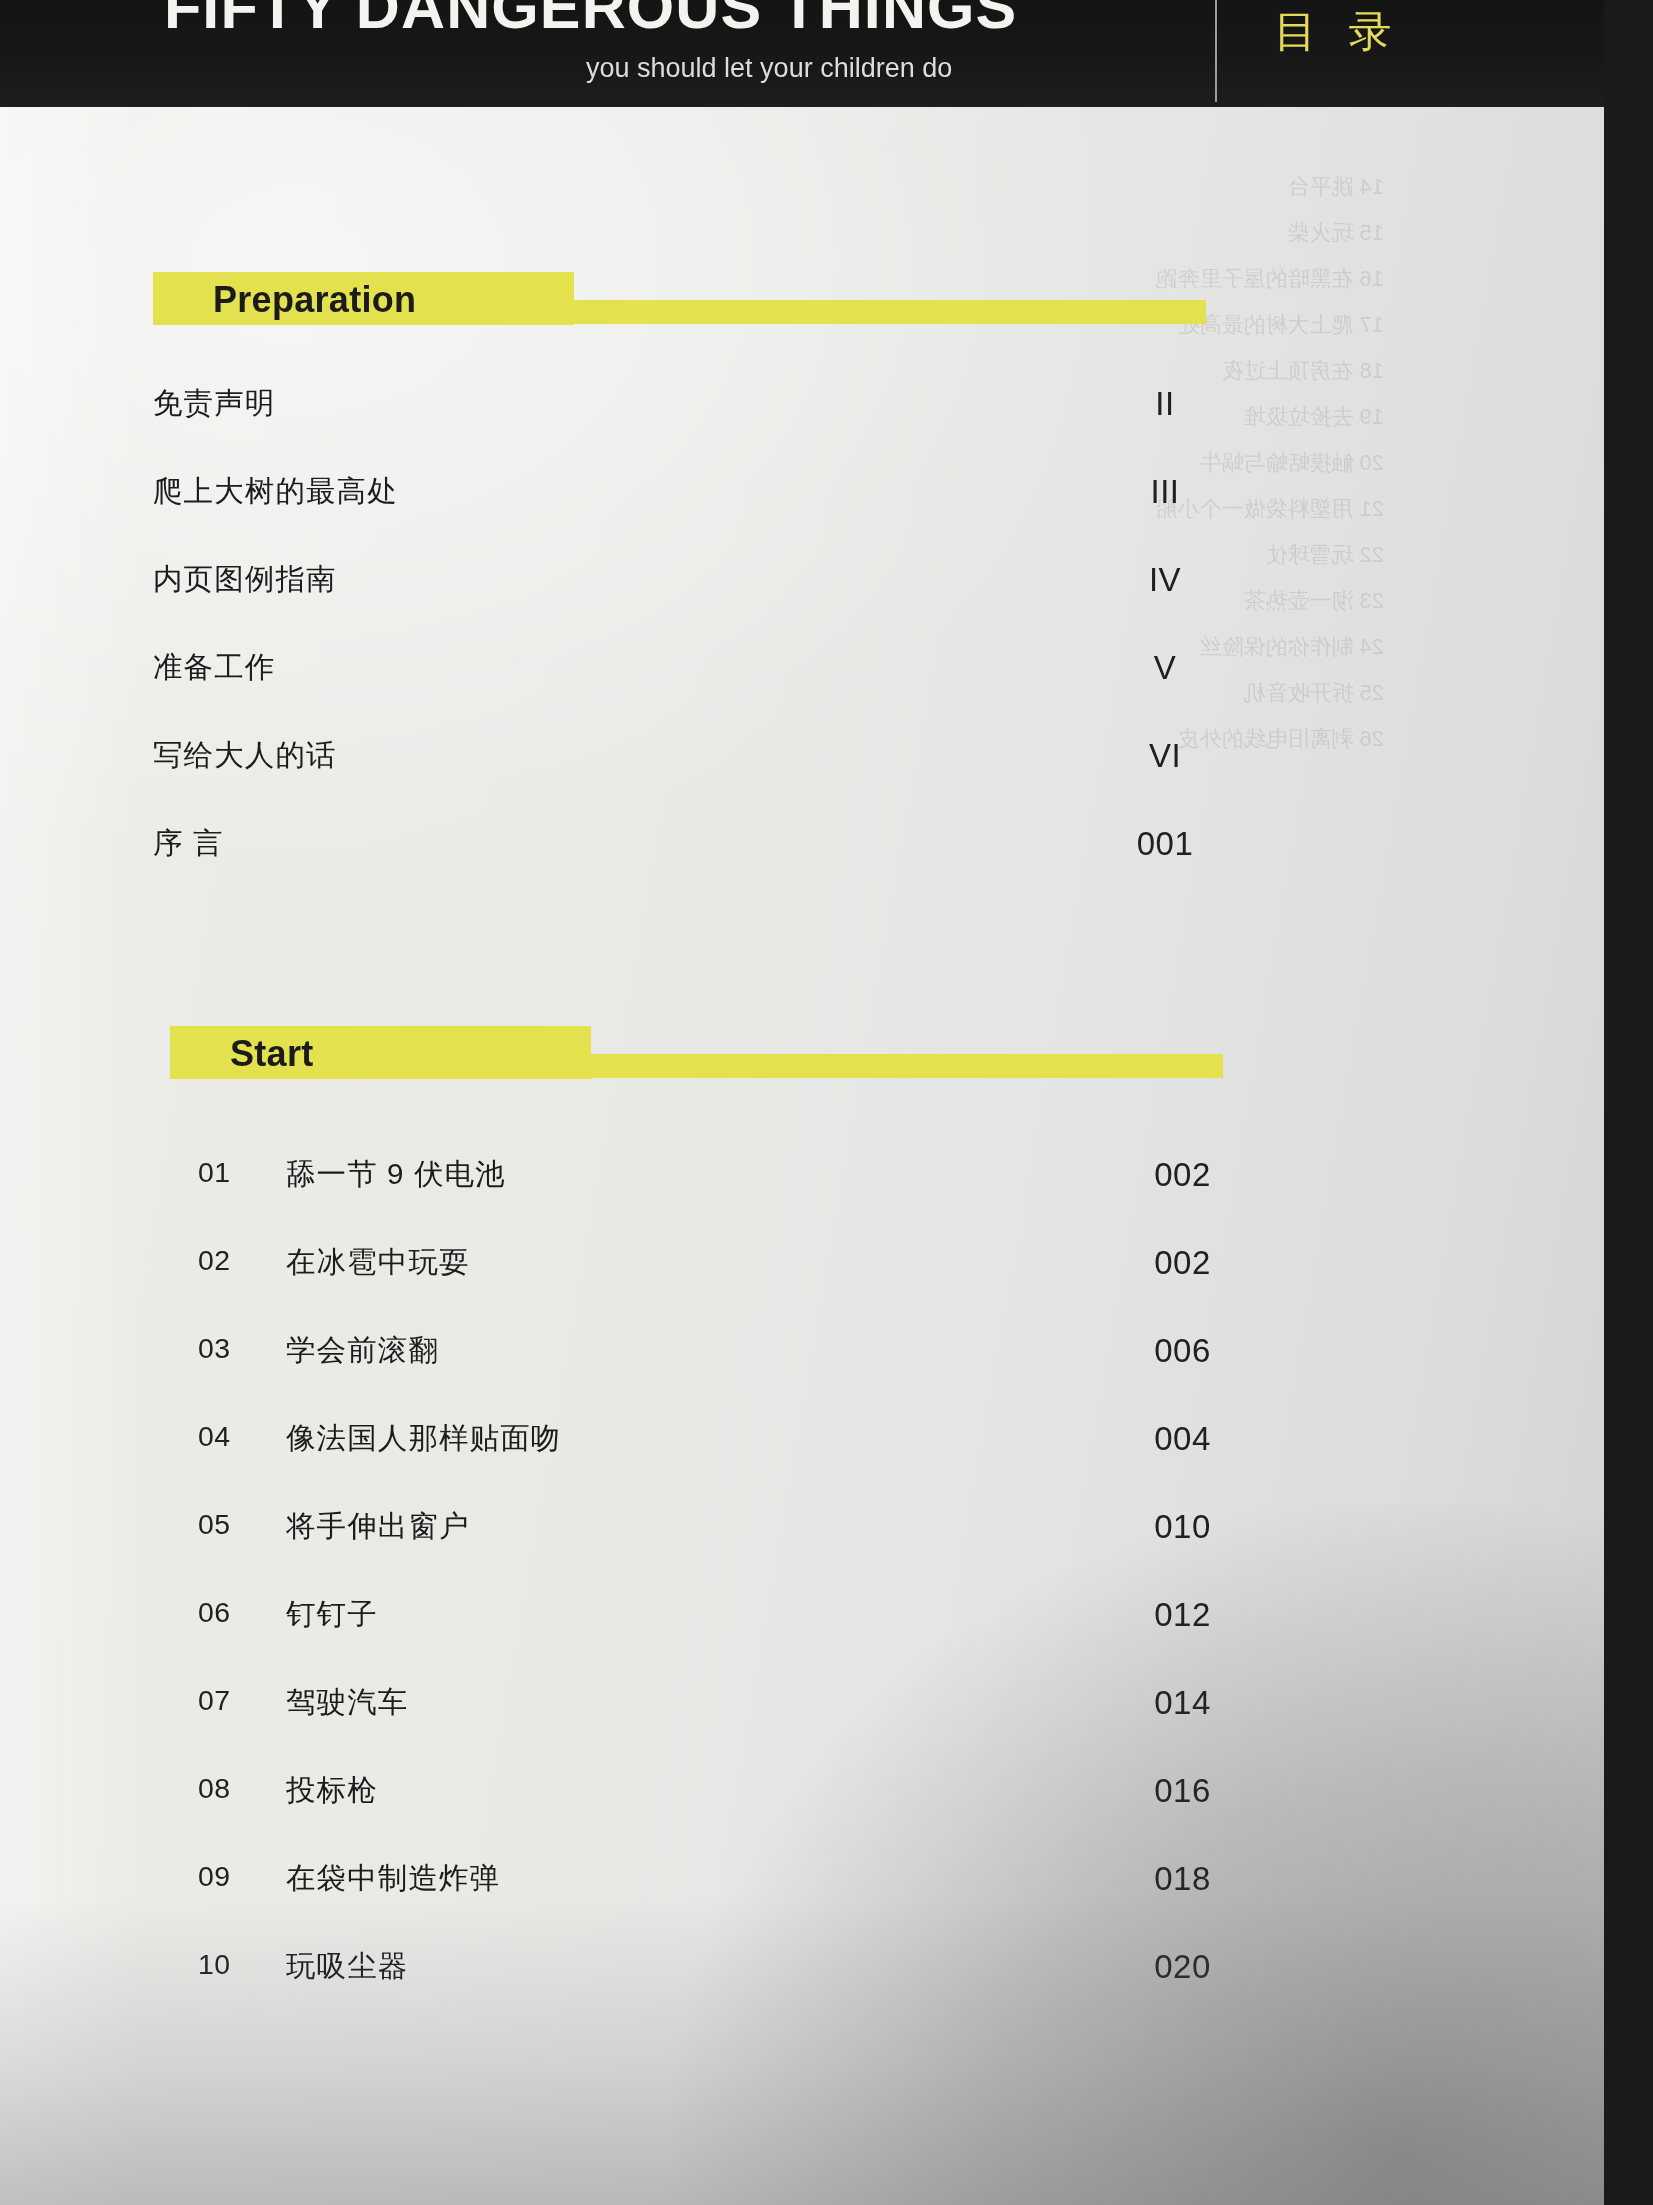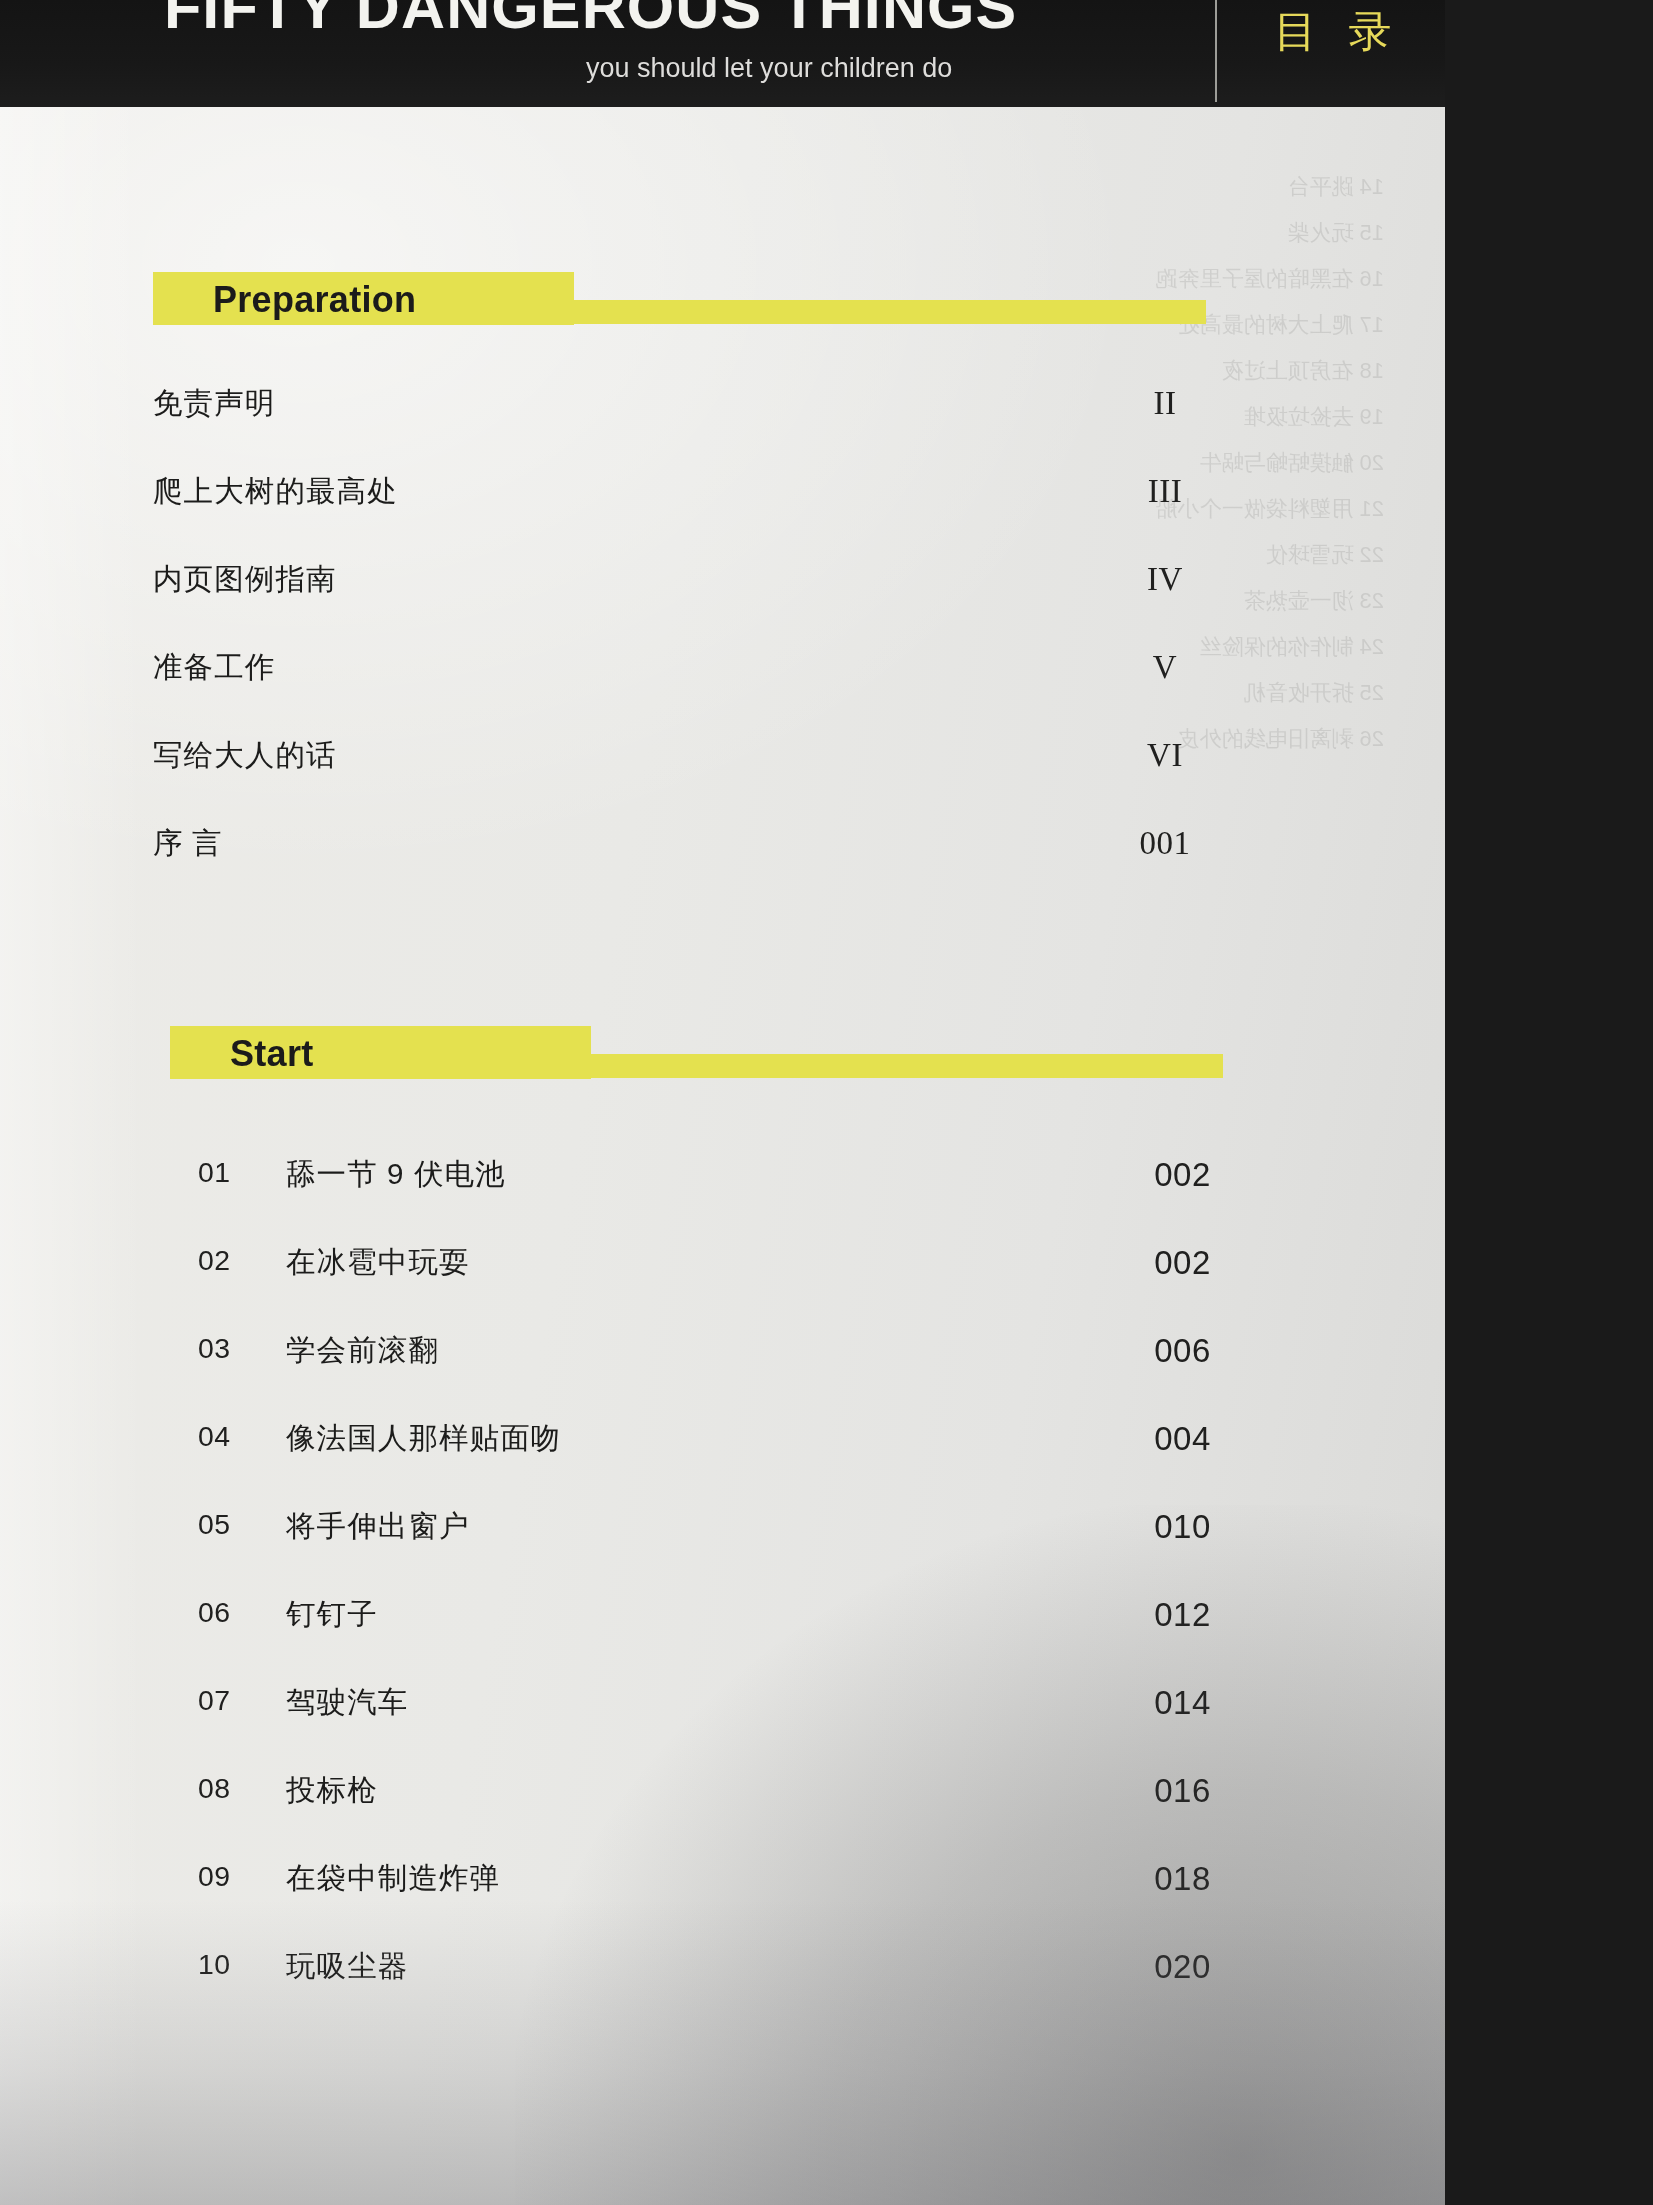--- a/index.html
+++ b/index.html
@@ -10,21 +10,21 @@
   body {
     width: 1654px;
     height: 2205px;
     overflow: hidden;
     font-family: "Liberation Sans", sans-serif;
   }
 
   
   .photo {
     position: relative;
-    width: 1445px;
+    width: 1604px;
     height: 2205px;
     background: #e8e7e3;
     overflow: hidden;
   }
 
   
   .paper {
     position: absolute;
     left: 0; top: 0;
     width: 1654px;
@@ -235,21 +235,21 @@
     <div>26  剥离旧电线的外皮</div>
   </div>
 
   <div class="section" style="left:153px; top:272px; width:1094px;">
     <div class="sec-bar">
       <div class="bar-tall"></div>
       <div class="bar-thin"></div>
       <div class="sec-label">Preparation</div>
     </div>
 
-    <div class="entries prep-entries blur-soft" style="position:relative; margin-top:60px;font-family:Liberation Serif, serif;">
+    <div class="entries prep-entries blur-soft" style="position:relative; margin-top:60px;">
       <div class="row">
         <div class="label">免责声明</div>
         <div class="page">II</div>
       </div>
       <div class="row">
         <div class="label">爬上大树的最高处</div>
         <div class="page">III</div>
       </div>
       <div class="row">
         <div class="label">内页图例指南</div>

